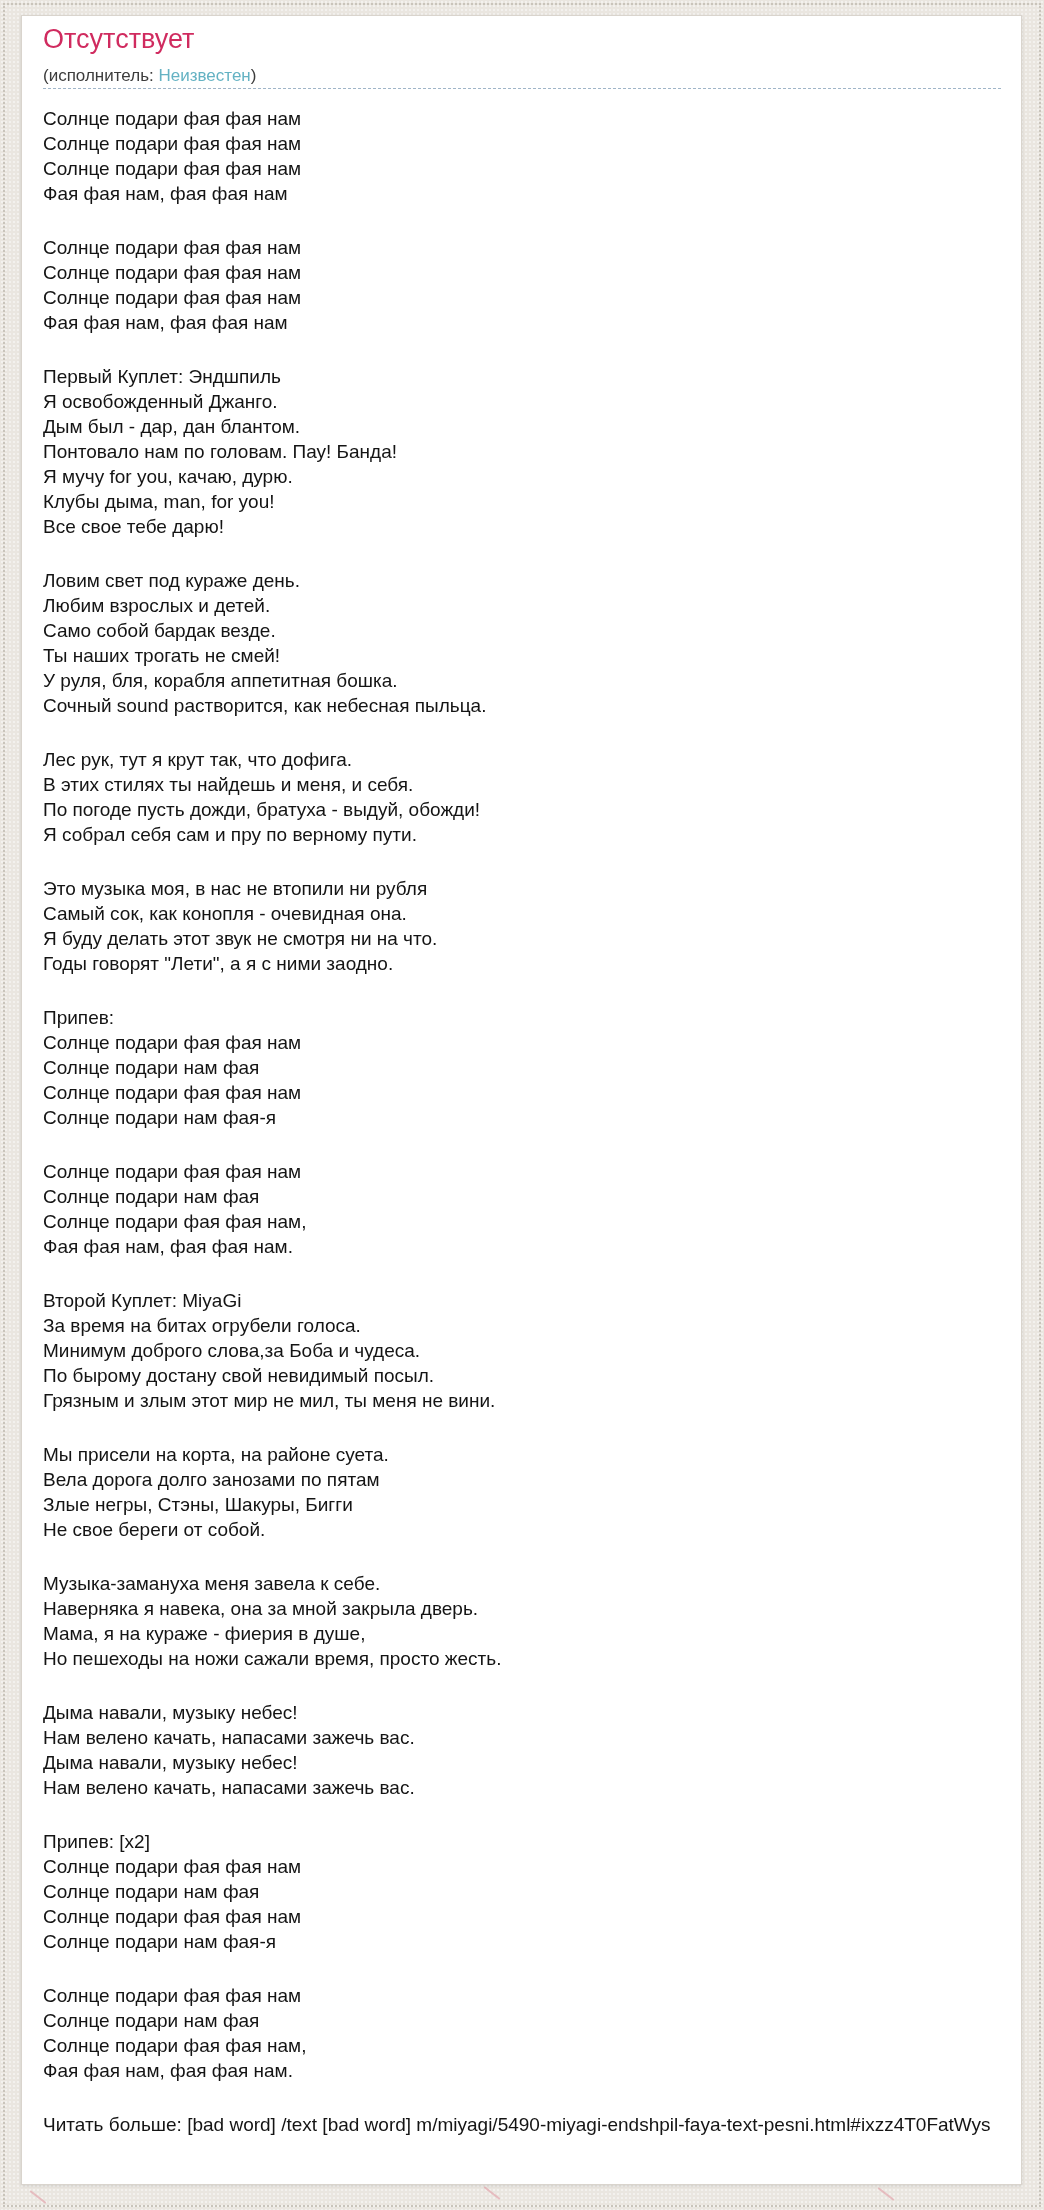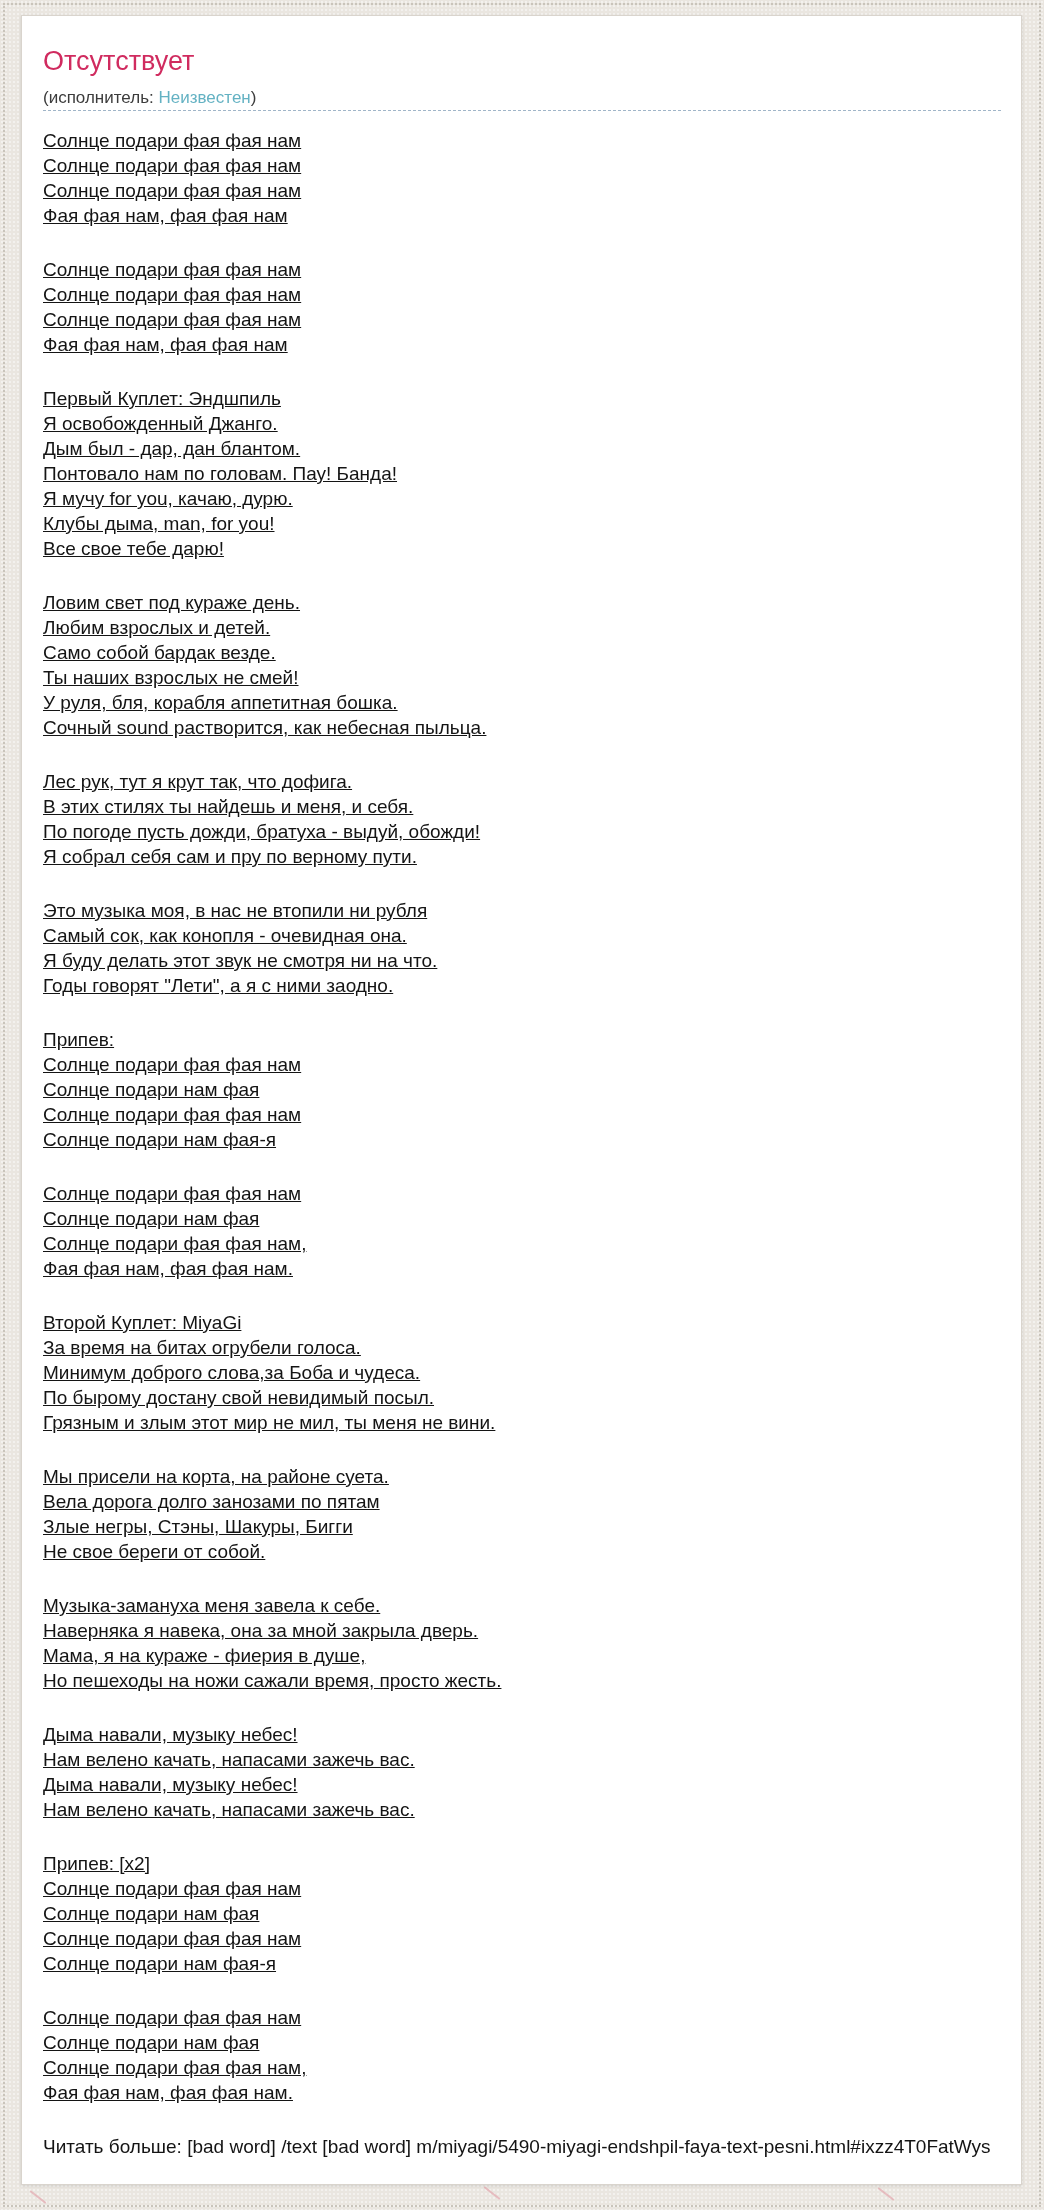--- a/index.html
+++ b/index.html
@@ -36,21 +36,21 @@
   .stitch-mark.s1{left:28px;top:2196px;}
   .stitch-mark.s2{left:482px;top:2192px;}
   .stitch-mark.s3{left:876px;top:2193px;}
   .card{
     position:absolute;left:21px;top:15px;
     width:1001px;height:2170px;
     box-sizing:border-box;
     background:var(--c-card_bg);
     border:1px solid var(--c-card_border);
     box-shadow:0 1px 3px rgba(0,0,0,.12);
-    padding:30px 20px 20px 21px;
+    padding:8px 20px 20px 21px;
     overflow:hidden;
   }
   .song-title{
     display:inline-block;
     font-size:27px;
     line-height:30px;
     color:var(--c-title);
     text-decoration:none;
     cursor:pointer;
   }
@@ -66,21 +66,20 @@
     cursor:pointer;
   }
   .dotted-sep{
     margin-top:2px;
     border-bottom:1px dashed var(--c-separator);
     height:0;
   }
   .lyrics{
     margin-top:17px;
     font-size:19px;
-    text-decoration:underline;
   }
   .line{
     line-height:25px;
     white-space:nowrap;
   }
   .stanza{margin-bottom:29px;}
   .read-more{
     margin-top:25px;
     font-size:19px;
     line-height:25px;
@@ -124,21 +123,21 @@
         <div class="line">Дым был - дар, дан блантом.</div>
         <div class="line">Понтовало нам по головам. Пау! Банда!</div>
         <div class="line">Я мучу for you, качаю, дурю.</div>
         <div class="line">Клубы дыма, man, for you!</div>
         <div class="line">Все свое тебе дарю!</div>
       </div>
       <div class="stanza">
         <div class="line">Ловим свет под кураже день.</div>
         <div class="line">Любим взрослых и детей.</div>
         <div class="line">Само собой бардак везде.</div>
-        <div class="line">Ты наших взрослых не смей!</div>
+        <div class="line">Ты наших трогать не смей!</div>
         <div class="line">У руля, бля, корабля аппетитная бошка.</div>
         <div class="line">Сочный sound растворится, как небесная пыльца.</div>
       </div>
       <div class="stanza">
         <div class="line">Лес рук, тут я крут так, что дофига.</div>
         <div class="line">В этих стилях ты найдешь и меня, и себя.</div>
         <div class="line">По погоде пусть дожди, братуха - выдуй, обожди!</div>
         <div class="line">Я собрал себя сам и пру по верному пути.</div>
       </div>
       <div class="stanza">

